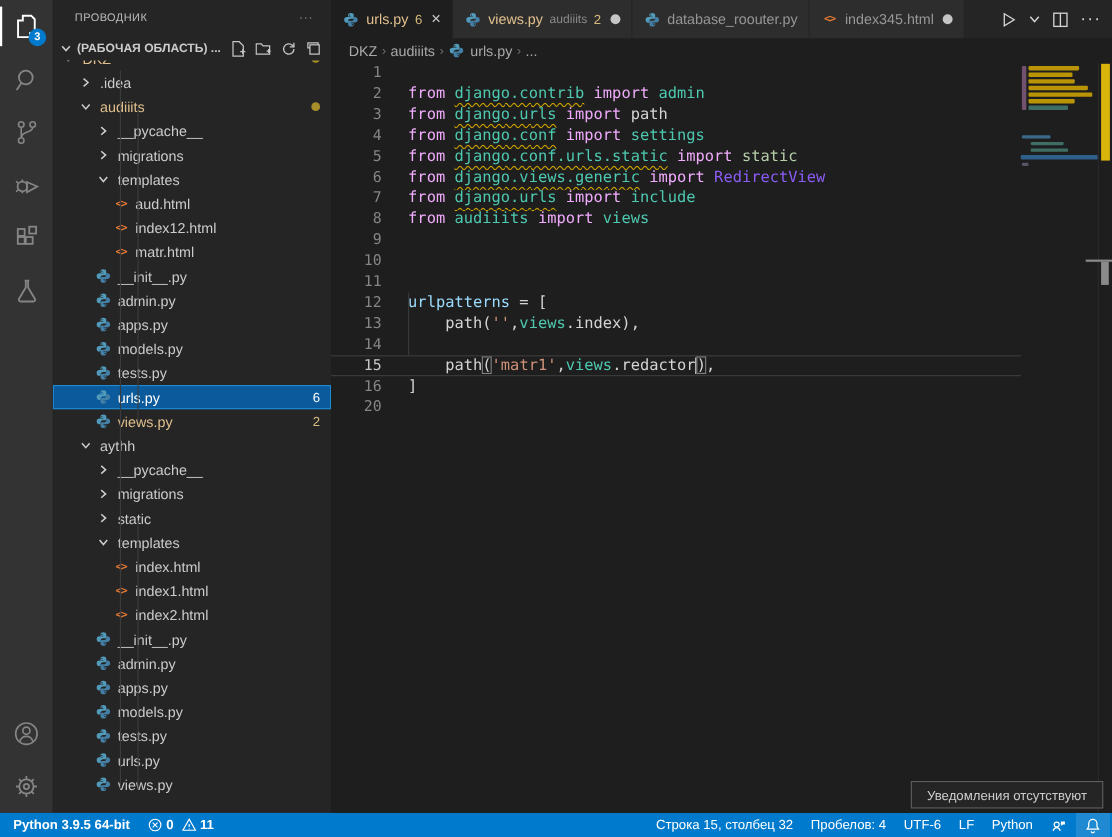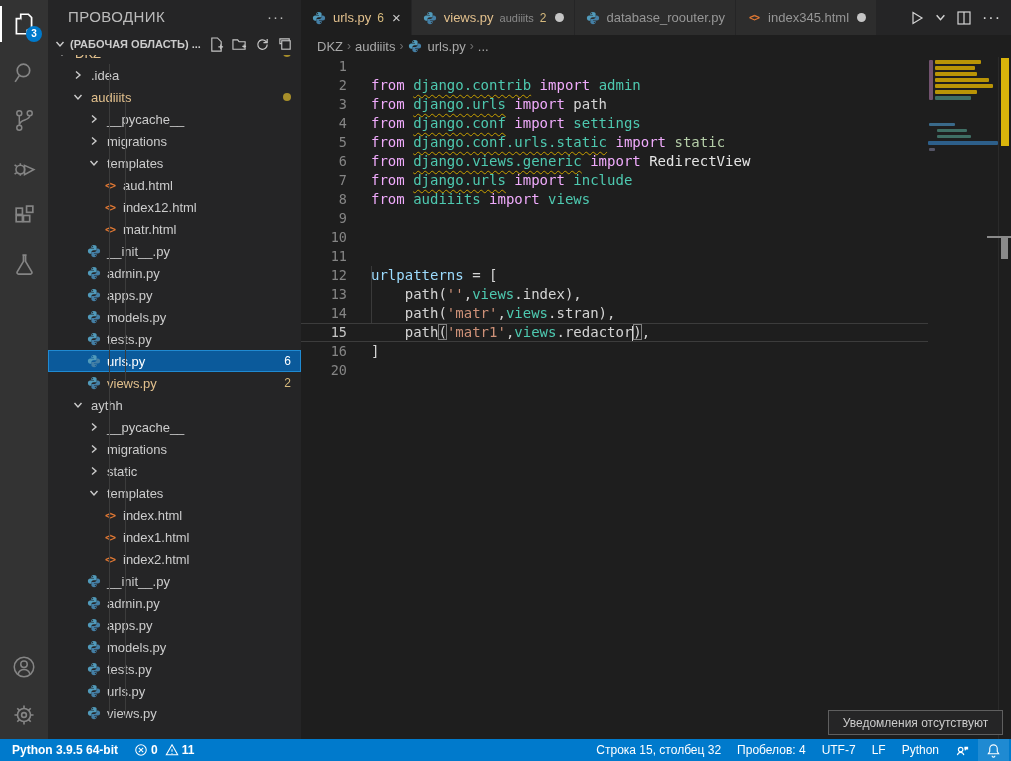--- a/index.html
+++ b/index.html
@@ -14,21 +14,21 @@
     color:#858585; position:relative; cursor:pointer; }
   .ab-item.active { color:#ffffff; }
   .ab-item.active::before { content:""; position:absolute; left:0; top:6px; bottom:6px; width:2px; background:#ffffff; }
   .ab-spacer { flex:1; }
   .ab-badge { position:absolute; right:6px; bottom:6px; min-width:16px; height:16px; border-radius:9px;
     background:#007acc; color:#fff; font-size:10px; line-height:16px; text-align:center; font-weight:bold; }
 
   
   .sidebar { width:253px; background:#252526; display:flex; flex-direction:column; color:#cccccc; overflow:hidden; }
   .pane-title { height:33px; display:flex; align-items:center; padding:0 16px 0 20px;
-    font-size:15px; letter-spacing:.4px; color:#bbbbbb; }
+    font-size:10px; letter-spacing:.4px; color:#bbbbbb; }
   .pane-title .sp { flex:1; }
   .sec-head { height:22px; display:flex; align-items:center; font-size:11px; font-weight:bold;
     color:#cccccc; padding:0 8px 0 4px; flex:none; }
   .sec-head .lbl { margin-left:2px; white-space:nowrap; overflow:hidden;text-align:right; }
   .sec-head .sp { flex:1; }
   .sec-icons { display:flex; gap:8px; align-items:center; color:#c5c5c5; }
   .tree { flex:1; overflow:hidden; position:relative; }
   .row { height:22px; display:flex; align-items:center; font-size:13px; position:relative;
     padding-right:10px; cursor:pointer; white-space:nowrap; }
   .row .lbl { margin-left:5px; }
@@ -74,21 +74,21 @@
   .cl .txt { white-space:pre; color:#d4d4d4; }
   .cl.cur { border-top:1px solid #3c3c3c; border-bottom:1px solid #3c3c3c; height:19px; line-height:17px; }
   .cl.cur .num { color:#c6c6c6; }
   .tk-kw { color:#f0abfc; }
   .tk-mod { color:#4ec9b0; }
   .tk-modw { color:#4ec9b0; text-decoration:underline wavy #c8a000 1px; text-underline-offset:4px; }
   .tk-p { color:#d4d4d4; }
   .tk-str { color:#ce9178; }
   .tk-var { color:#9cdcfe; }
   .tk-grn { color:#b5cea8; }
-  .tk-fade { color:#e5e5e5; }
+  .tk-fade { color:#8b5cf6; }
   .tk-bx { color:#d4d4d4; outline:1px solid #808080; outline-offset:-1px; }
   .tk-caret { display:inline-block; width:1px; height:15px; background:#d4d4d4; vertical-align:middle; }
   .indent-guide { position:absolute; width:1px; background:#3a3a3a; }
 
   .minimap { position:absolute; top:0; right:13px; width:70px; bottom:0; }
   .mm-bar { position:absolute; border-radius:1px; }
   .oruler { position:absolute; top:0; right:0; width:13px; bottom:0; border-left:1px solid #2a2a2a; }
   .warn-strip { position:absolute; top:1px; right:2px; width:8px; height:88px; background:#d9b40b; }
   .tmark-h { position:absolute; right:0; width:24px; height:2px; top:179px; background:#8a8a8a; }
   .tmark-v { position:absolute; right:3px; width:7px; top:181px; height:21px; background:#8a8a8a; }
@@ -636,21 +636,20 @@
               <span class="txt"><span class="tk-var">urlpatterns</span><span class="tk-p"> = [</span></span>
             </div>
             <div class="cl">
               <span class="num">13</span>
               <span class="gap"></span>
               <span class="txt"><span class="tk-p">    path(</span><span class="tk-str">''</span><span class="tk-p">,</span><span class="tk-mod">views</span><span class="tk-p">.index),</span></span>
             </div>
             <div class="cl">
               <span class="num">14</span>
               <span class="gap"></span>
-              <span class="txt"><span class="tk-p">    path(</span><span class="tk-str">'matr'</span><span class="tk-p">,</span><span class="tk-mod">views</span><span class="tk-p">.stran),</span></span>
             </div>
             <div class="cl cur">
               <span class="num">15</span>
               <span class="gap"></span>
               <span class="txt"><span class="tk-p">    path</span><span class="tk-bx">(</span><span class="tk-str">'matr1'</span><span class="tk-p">,</span><span class="tk-mod">views</span><span class="tk-p">.redactor</span><span class="tk-caret"></span><span class="tk-bx">)</span><span class="tk-p">,</span></span>
             </div>
             <div class="cl">
               <span class="num">16</span>
               <span class="gap"></span>
               <span class="txt"><span class="tk-p">]</span></span>
@@ -708,21 +707,21 @@
     </div>
     <div class="sb-fill"></div>
     <div class="sb-right">
       <div class="sb-item">
           <span>Строка 15, столбец 32</span>
         </div>
       <div class="sb-item">
           <span>Пробелов: 4</span>
         </div>
       <div class="sb-item">
-          <span>UTF-7</span>
+          <span>UTF-6</span>
         </div>
       <div class="sb-item">
           <span>LF</span>
         </div>
       <div class="sb-item">
           <span>Python</span>
         </div>
       <div class="sb-item">
         <svg width="15" height="15" viewBox="0 0 16 16" fill="none" stroke="currentColor" stroke-width="1.2">
             <circle cx="6" cy="7" r="2.4"></circle>

